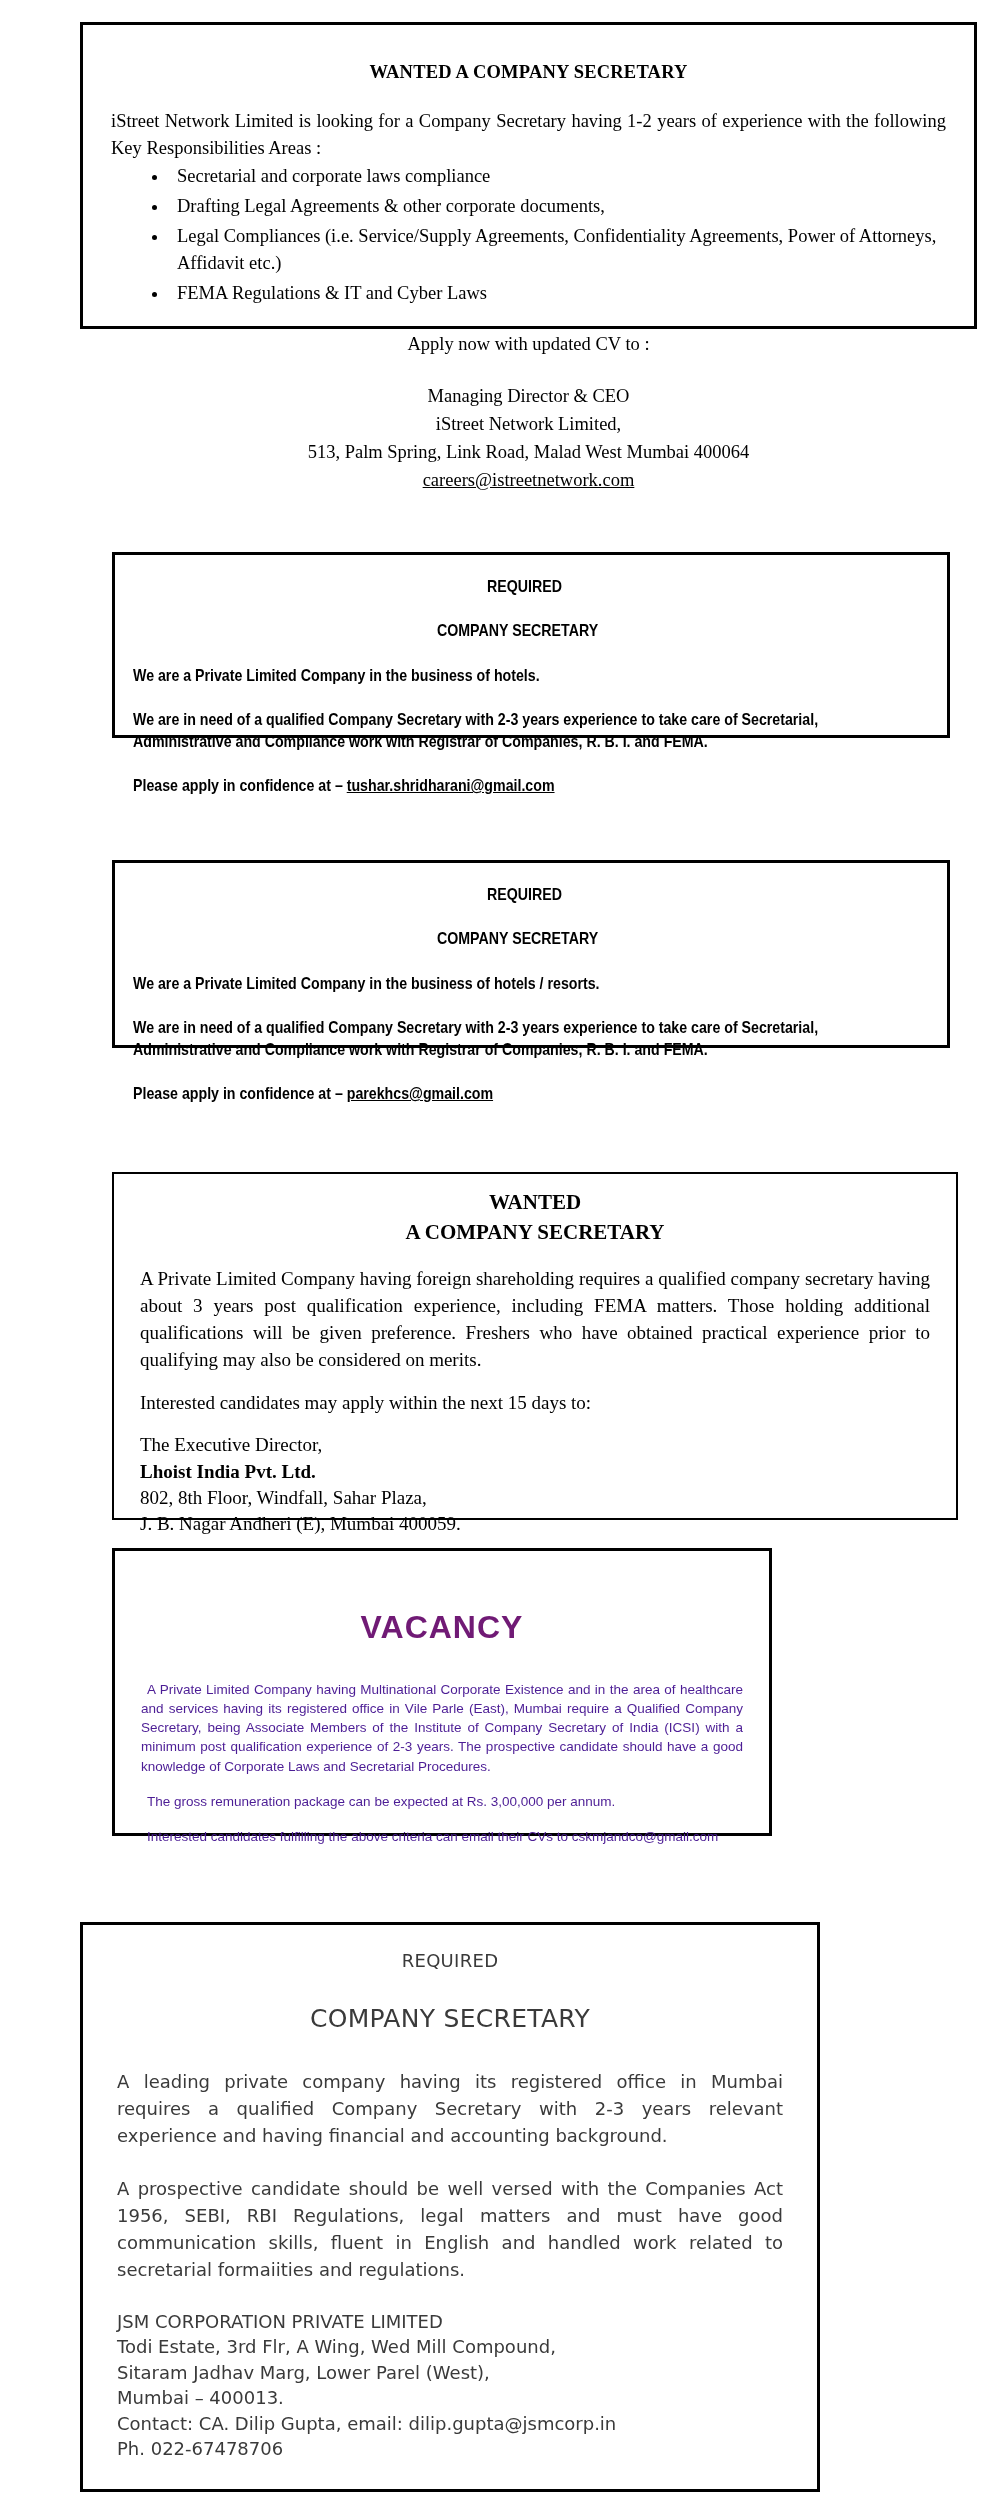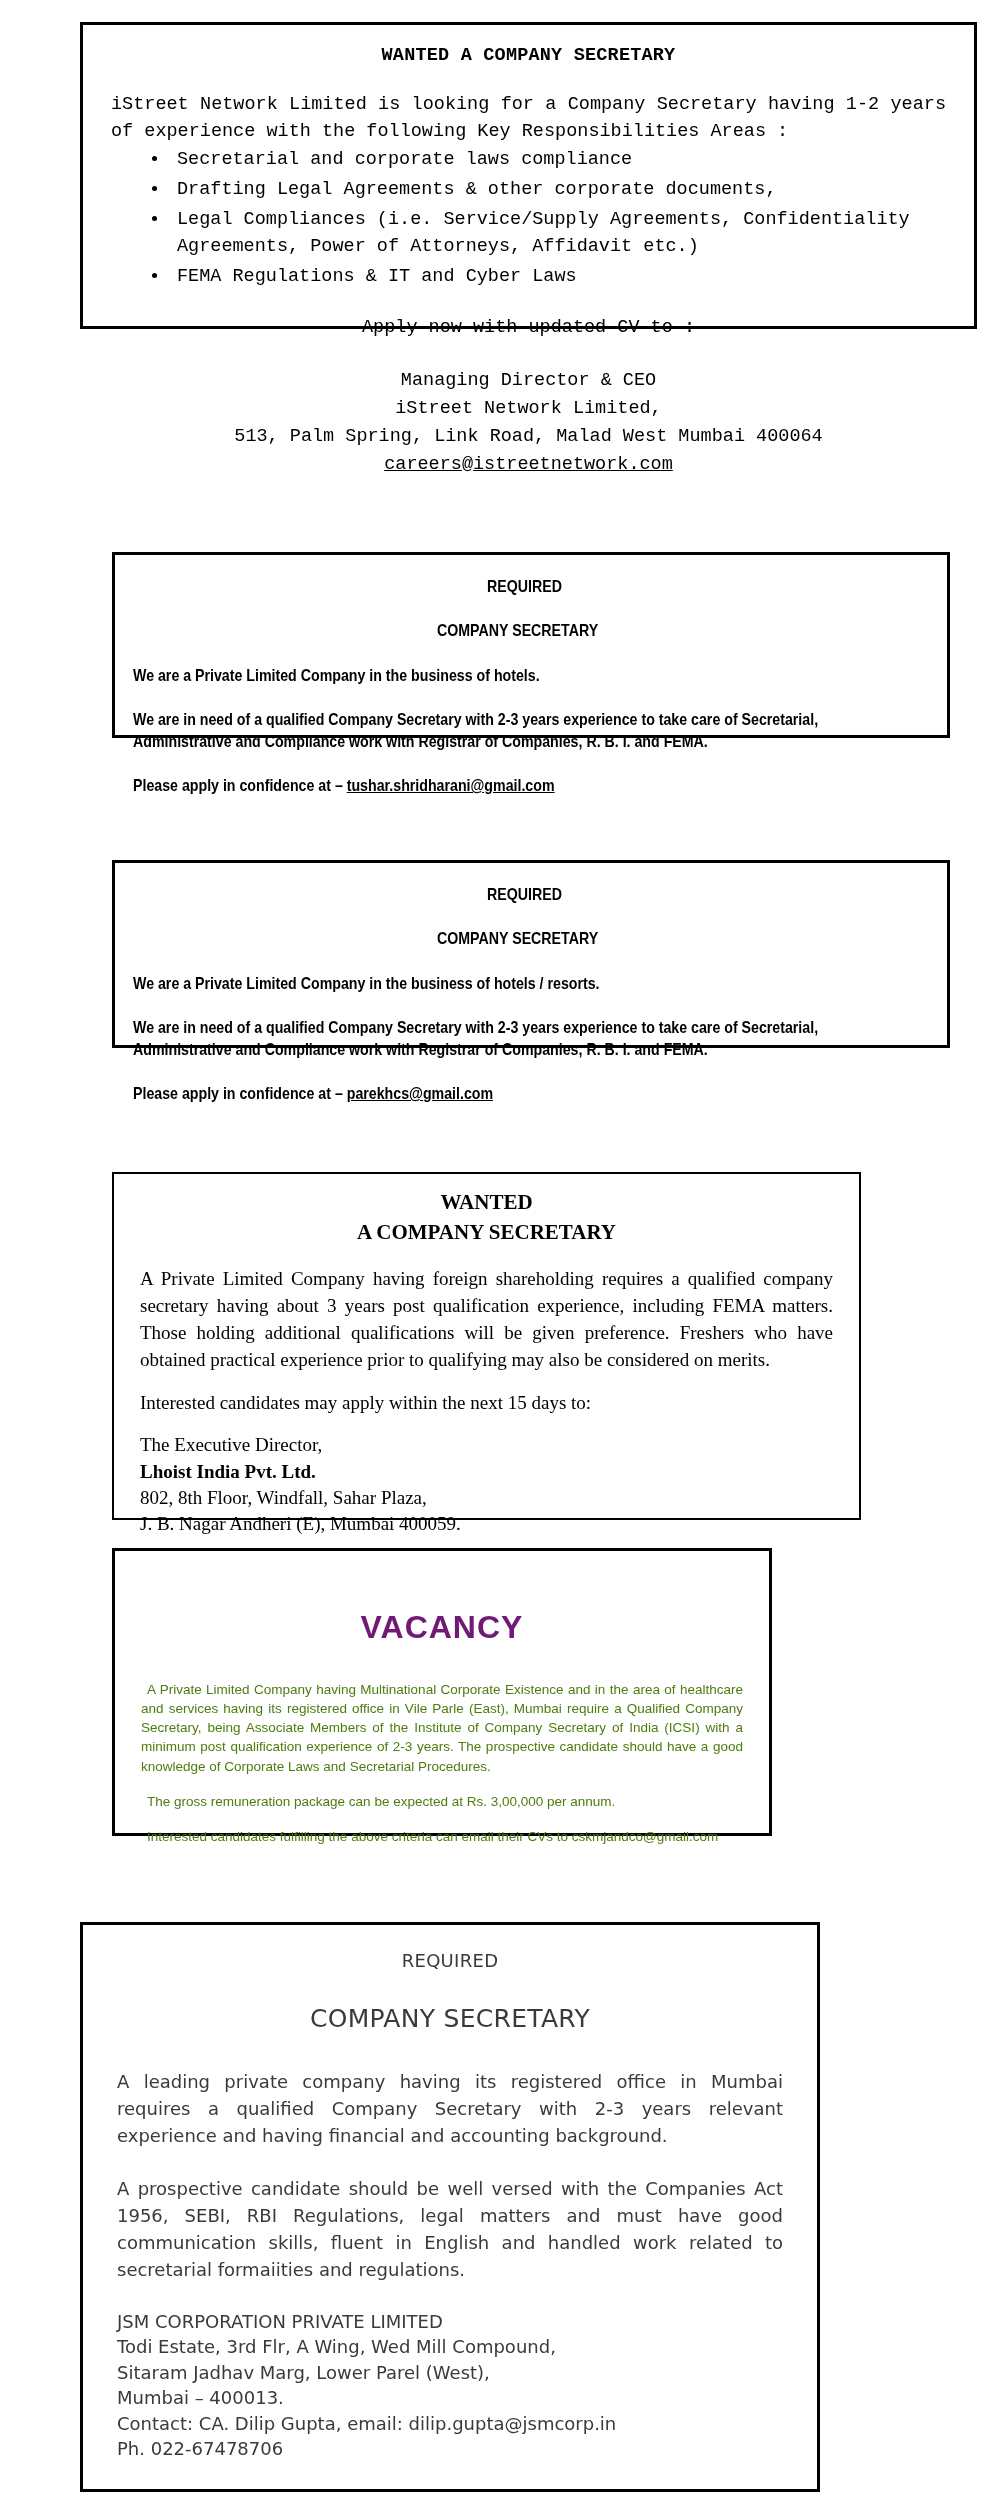--- a/index.html
+++ b/index.html
@@ -28,24 +28,24 @@
   }
   .center { text-align: center; }
   .left { text-align: left; }
   .u { text-decoration: underline; }
   .b { font-weight: bold; }
 
   
   #ad1 {
     left: 80px; top: 22px; width: 897px; height: 307px;
     border: 3px solid #000;
-    font-family: Liberation Mono, monospace;
+    font-family: Liberation Serif, serif;
     font-size: 18.5px;
     line-height: 1.45;
-    padding: 18px 28px 10px 28px;
+    padding: 34px 28px 10px 28px;
   }
   #ad1 .title { font-size: 18.5px; letter-spacing: .2px; margin-bottom: 22px; }
   #ad1 .intro { text-align: justify; margin-bottom: 2px; }
   #ad1 ul { margin: 2px 0 0 0; padding-left: 58px; }
   #ad1 li { margin: 0 0 3px 0; padding-left: 8px; }
   #ad1 .applyline { margin-top: 24px; }
   #ad1 .contact { margin-top: 26px; line-height: 1.5; }
 
   
   .adNarrow {
@@ -59,21 +59,21 @@
   }
   .adNarrow .hd { text-align: center; margin: 6px 0 0 0; }
   .adNarrow .hd2 { text-align: center; margin: 22px 0 0 0; }
   .adNarrow p { margin: 22px 0 0 0; }
   #ad2 { left: 112px; top: 552px; width: 838px; height: 186px; }
   #ad3 { left: 112px; top: 860px; width: 838px; height: 188px; }
   .narrowtext { display: inline-block; transform: scaleX(0.86); transform-origin: left center; white-space: nowrap; }
 
   
   #ad4 {
-    left: 112px; top: 1172px; width: 749px; height: 348px;
+    left: 112px; top: 1172px; width: 846px; height: 348px;
     border: 2px solid #000;
     font-family: "Liberation Serif", "DejaVu Serif", serif;
     font-size: 19px;
     line-height: 1.42;
     padding: 14px 26px 10px 26px;
   }
   #ad4 .t1 { text-align: center; font-weight: bold; font-size: 21px; }
   #ad4 .t2 { text-align: center; font-weight: bold; font-size: 21px; margin-bottom: 18px; }
   #ad4 .body { text-align: justify; }
   #ad4 .gap { height: 16px; }
@@ -89,21 +89,21 @@
   #ad5 .vac {
     text-align: center;
     font-size: 32px;
     font-weight: bold;
     color: #701a75;
     letter-spacing: 1px;
     margin-top: 40px;
     margin-bottom: 34px;
   }
   #ad5 .pbody {
-    color: #4d7c0f;
+    color: #4c1d95;
     font-size: 13.5px;
     line-height: 1.42;
     text-align: justify;
     margin: 12px 0 16px 0;
   }
   #ad5 .pbody.t { text-indent: 6px; }
 
   
   #ad6 {
     left: 80px; top: 1922px; width: 740px; height: 570px;

